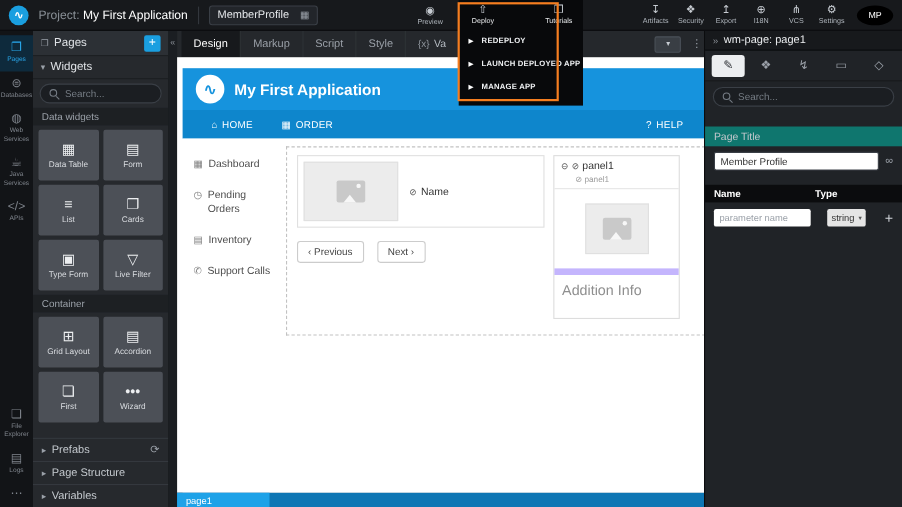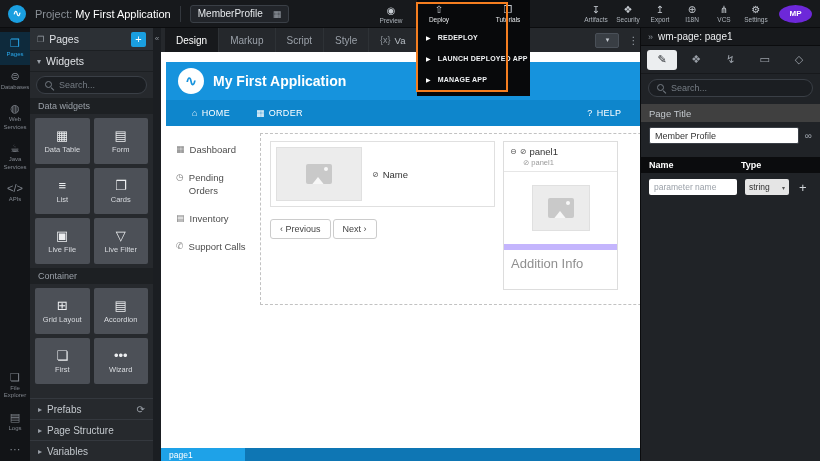--- a/index.html
+++ b/index.html
@@ -14,21 +14,21 @@
 .project{font-size:11px;white-space:nowrap}
 .muted{color:#8a9097}.white{color:#fff}
 .vdiv{width:1px;height:16px;background:#33373d}
 .page-select{display:flex;align-items:center;gap:10px;background:#22252a;border:1px solid #3a3f46;border-radius:3px;height:18px;padding:0 7px;color:#e6e9ec;font-size:10px;cursor:pointer}
 .grid-glyph{color:#9aa0a8;font-size:9px}
 .tb-center{position:absolute;left:378px;top:0;height:28px;display:flex;align-items:center}
 .tb-item{display:flex;flex-direction:column;align-items:center;justify-content:center;gap:1px;min-width:26px;cursor:pointer}
 .tb-item .glyph{font-size:10px;line-height:11px;color:#c7ccd2}
 .tb-item .lbl{font-size:6.5px;color:#aeb4bb;white-space:nowrap}
 .tb-right{margin-left:auto;display:flex;align-items:center;gap:6px}
-.avatar{width:33px;height:18px;border-radius:50%;background:#6d28d9;color:#fff;font-size:8px;font-weight:bold;display:flex;align-items:center;justify-content:center;margin-left:4px;cursor:pointer}
+.avatar{width:33px;height:18px;border-radius:50%;background:#000000;color:#fff;font-size:8px;font-weight:normal;display:flex;align-items:center;justify-content:center;margin-left:4px;cursor:pointer}
 
 
 .rail{position:absolute;left:0;top:28px;width:30px;height:433px;background:#121417;display:flex;flex-direction:column;padding-top:4px}
 .rail-item{display:flex;flex-direction:column;align-items:center;gap:2px;padding:6px 1px;color:#80868e;cursor:pointer}
 .rail-item .glyph{font-size:11px;line-height:11px}
 .rail-item .rl{font-size:6px;text-align:center;line-height:1.25}
 .rail-item.active{color:#29a9ee;background:#0e2a3c}
 .rail-spacer{flex:1}
 
 
@@ -88,49 +88,49 @@
 .profile-col{width:225px;flex:0 0 auto}
 .member-card{border:1px solid #e0e0e0;height:66px;display:flex;align-items:center;gap:10px;padding:5px;margin-bottom:12px;background:#fff}
 .img-ph{background:#ececec;border:1px solid #e0e0e0;display:flex;align-items:center;justify-content:center}
 .img-ph .pic{width:26px;height:20px;background:#c9c9c9;position:relative;border-radius:2px;overflow:hidden}
 .img-ph .pic::before{content:"";position:absolute;left:4px;bottom:-3px;width:0;height:0;border-left:8px solid transparent;border-right:8px solid transparent;border-bottom:10px solid #fff;opacity:.85}
 .img-ph .pic::after{content:"";position:absolute;right:4px;top:3px;width:4px;height:4px;border-radius:50%;background:#fff;opacity:.85}
 .img-ph.big{width:86px;height:54px}
 .img-ph.mid{width:58px;height:46px}
 .name-wrap{display:flex;align-items:center;gap:4px;font-size:9.5px;color:#333}
 .dotglyph{font-size:8px;color:#555}
-.pager{display:flex;gap:2px}
+.pager{display:flex;gap:12px}
 .pbtn{border:1px solid #ccc;background:#fff;border-radius:3px;padding:4px 9px;font-size:9px;color:#444;font-family:inherit;cursor:pointer}
 .panel1{width:115px;border:1px solid #ddd;background:#fff;flex:0 0 auto}
 .p-head{padding:4px 6px;border-bottom:1px solid #e6e6e6}
 .p-row1{display:flex;align-items:center;gap:3px;font-size:9.5px;color:#333}
 .p-row1 .pg{font-size:8px;color:#555}
 .p-row2{display:flex;align-items:center;gap:2px;font-size:7.5px;color:#9a9a9a;margin-left:13px;margin-top:1px}
 .p-body{display:flex;justify-content:center;padding:13px 0}
 .p-foot{border-top:6px solid #c4b5fd;padding:6px 7px 18px;font-size:13px;color:#8f8f8f}
 .canvas-footer{position:absolute;left:0;right:0;bottom:0;height:13px;background:#0e76b4;display:flex}
 .page-tab{width:84px;background:#1ea2e8;color:#fff;font-size:8.5px;display:flex;align-items:center;padding:0 8px;cursor:pointer}
 
 
 .right-panel{position:absolute;left:640px;top:28px;width:180px;height:433px;background:#202327;display:flex;flex-direction:column;border-left:1px solid #0b0c0e}
 .rp-header{height:18px;background:#17191c;display:flex;align-items:center;gap:5px;padding:0 7px;border-bottom:1px solid #0b0c0e}
 .rp-header .collapse{color:#8a9097;font-size:9px;cursor:pointer}
 .rp-title{color:#eceef0;font-size:10px}
 .rp-tabs{display:flex;align-items:center;height:28px;padding:0 6px;gap:4px;border-bottom:1px solid #17191c}
 .rp-tab{flex:1;display:flex;align-items:center;justify-content:center;height:20px;color:#9aa0a8;font-size:11px;cursor:pointer;border-radius:3px}
 .rp-tab.active{background:#eceef0;color:#2b2e33}
 .rp-search{padding:5px 7px}
-.rp-label{font-size:9.5px;color:#c3c8cd;background:#404040;padding:4px 8px 3px;margin-top:2px}
+.rp-label{font-size:9.5px;color:#c3c8cd;background:#0f766e;padding:4px 8px 3px;margin-top:13px}
 .rp-input-row{display:flex;align-items:center;gap:6px;padding:5px 8px 7px}
 .rp-input{flex:1;height:17px;border:1px solid #3a3f46;border-radius:2px;background:#fff;color:#333;font-size:9px;padding:0 5px;font-family:inherit;outline:none;min-width:0}
 .link{color:#9aa0a8;font-size:10px;cursor:pointer}
 .rp-section{height:16px;background:#0b0c0e;color:#fff;font-weight:bold;font-size:9.5px;display:flex;align-items:center;padding:0 8px}
 .rp-cols{height:16px;background:#0b0c0e;display:flex;align-items:center;color:#fff;font-weight:bold;font-size:9px;padding:0 8px;margin-top:6px}
 .rp-cols .c1{width:92px}
-.rp-param-row{display:flex;align-items:flex-end;gap:8px;padding:6px 8px}
+.rp-param-row{display:flex;align-items:flex-end;gap:15px;padding:6px 8px}
 .param-input{width:88px;height:16px;border:none;border-radius:2px;background:#fff;color:#333;font-size:8.5px;padding:0 5px;font-family:inherit;outline:none}
 .param-input::placeholder{color:#9aa0a8}
 .param-select{width:44px;height:16px;background:#e5e5e5;border-radius:2px;color:#333;font-size:8.5px;display:flex;align-items:center;justify-content:space-between;padding:0 4px;cursor:pointer}
 .sel-arrow{font-size:6px;color:#555}
 .add-param{color:#cfd3d8;font-size:13px;cursor:pointer;margin-left:2px}
 
 
 .deploy-popup{position:absolute;left:417px;top:0;width:113px;height:96px;background:#08090b;z-index:40;display:flex;flex-direction:column}
 .popup-top{height:27px;display:flex;align-items:center;justify-content:space-between;padding:0 9px}
 .popup-top .lbl{color:#e8eaec}
@@ -261,21 +261,21 @@
       <div class="tile">
         <span class="tglyph">≡</span>
         <span class="tlbl">List</span>
       </div>
       <div class="tile">
         <span class="tglyph">❐</span>
         <span class="tlbl">Cards</span>
       </div>
       <div class="tile">
         <span class="tglyph">▣</span>
-        <span class="tlbl">Live File</span>
+        <span class="tlbl">Type Form</span>
       </div>
       <div class="tile">
         <span class="tglyph">▽</span>
         <span class="tlbl">Live Filter</span>
       </div>
     </div>
     <div class="lp-group">Container</div>
     <div class="tile-grid">
       <div class="tile">
         <span class="tglyph">⊞</span>

